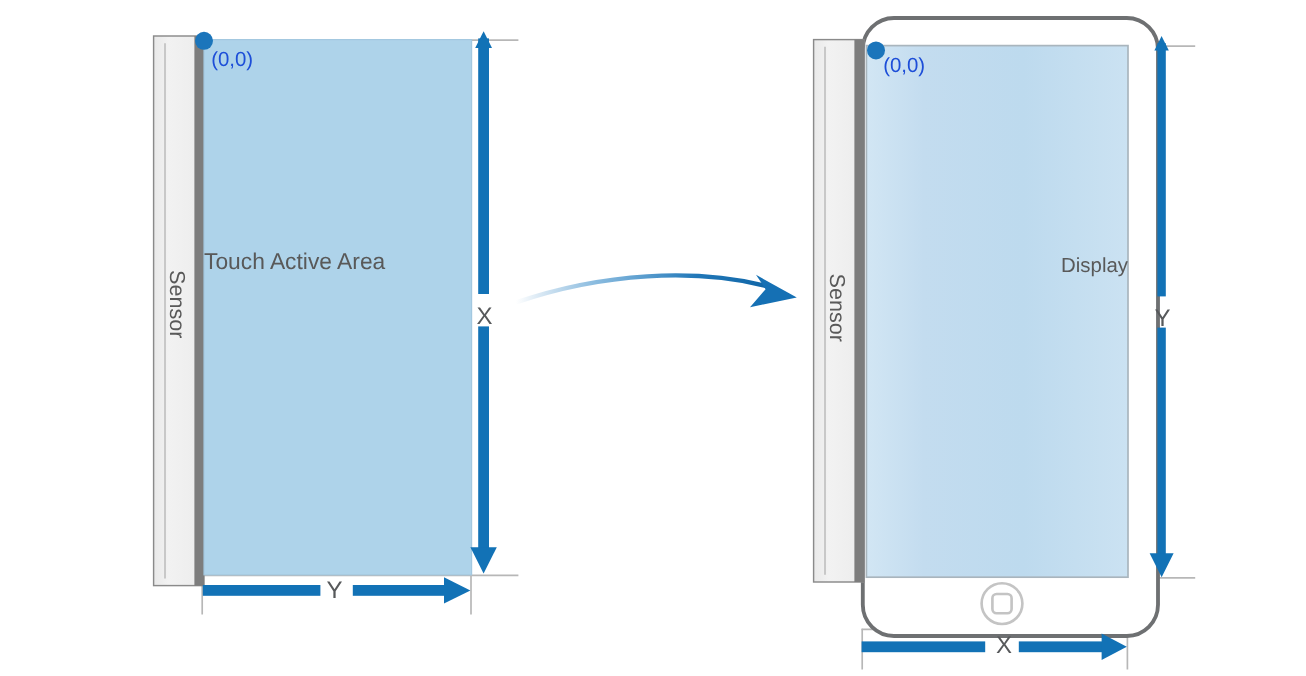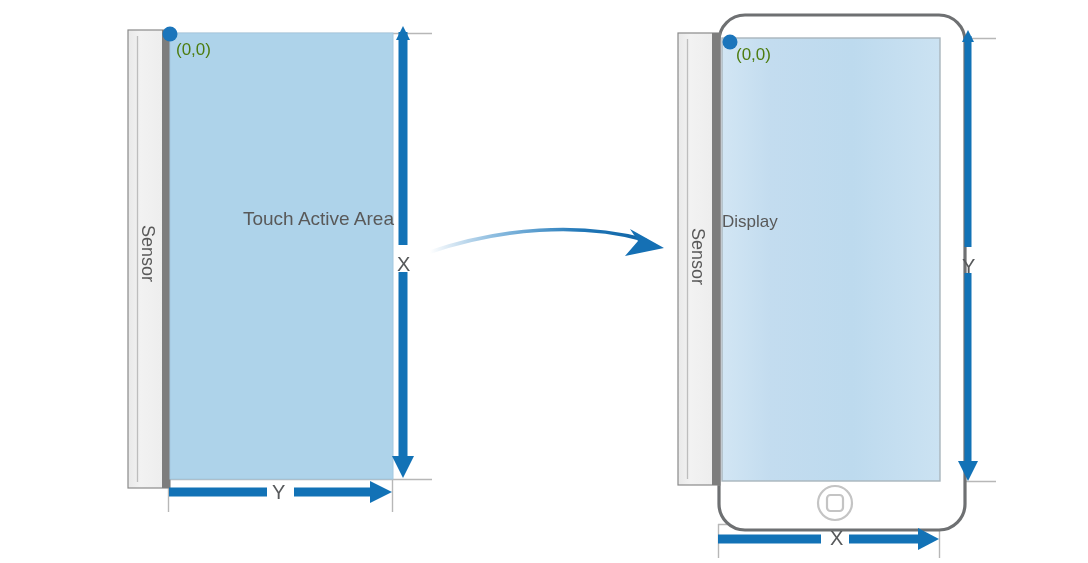--- a/index.html
+++ b/index.html
@@ -21,36 +21,36 @@
     width: 1088px;
     height: 563px;
   }
   .lbl {
     position: absolute;
     color: #5a5a5a;
     font-family: "Liberation Sans", sans-serif;
     white-space: nowrap;
     pointer-events: none;
   }
-  .lbl-blue { color: #4d7c0f; }
+  .lbl-blue { color: #1d4ed8; }
 
   
   #taa-label {
     left: 170px; top: 205px;
     width: 224px;
-    text-align: right;
+    text-align: left;
     font-size: 19px;
     line-height: 27px;
     color: #595959;
   }
   
   #display-label {
     left: 722px; top: 212px;
     width: 218px;
-    text-align: left;
+    text-align: right;
     font-size: 17px;
     color: #595959;
   }
   
   #origin-label-left { left: 176px; top: 40px; font-size: 17px; }
   #origin-label-right { left: 736px; top: 45px; font-size: 17px; }
 
   
   .sensor-label {
     font-size: 18px;

